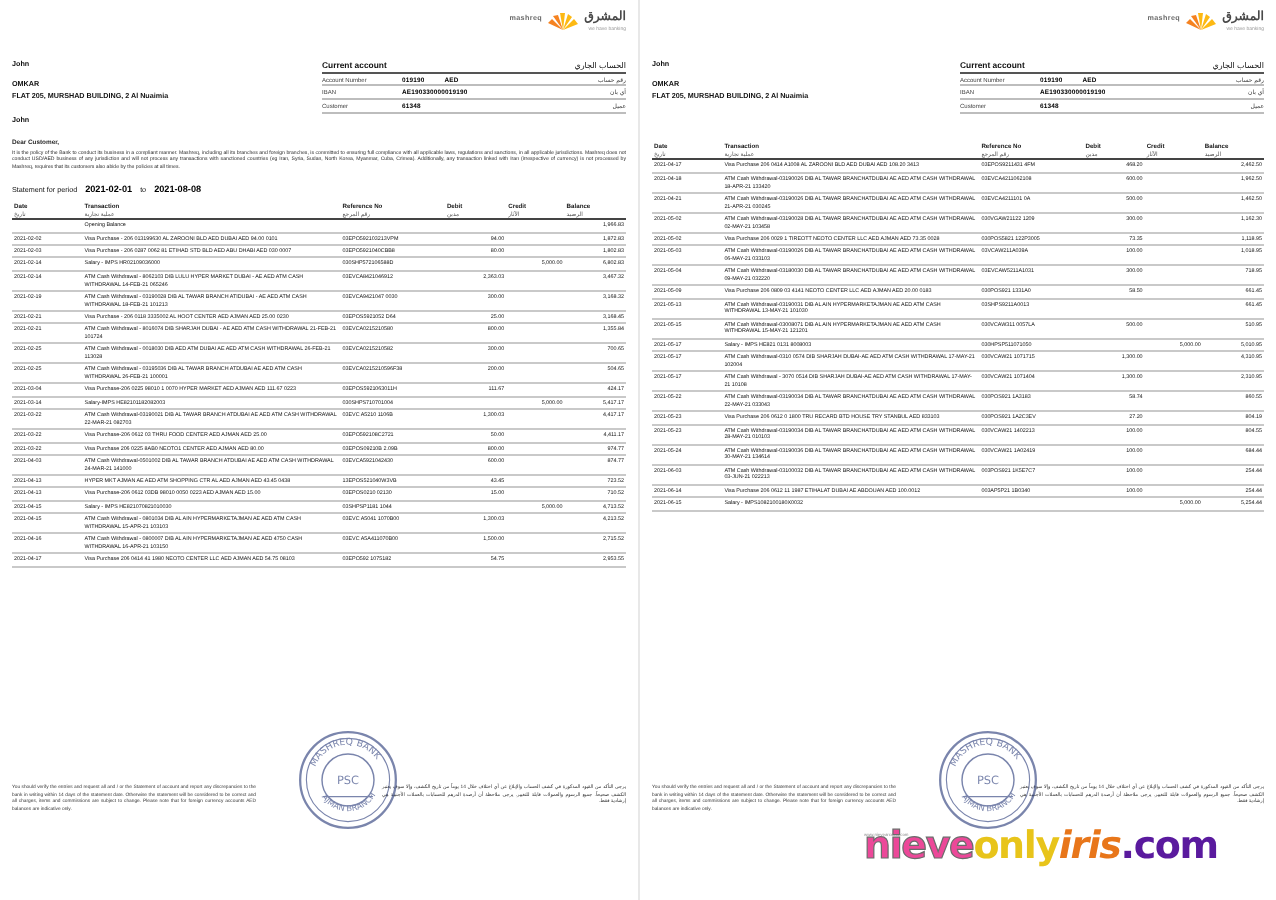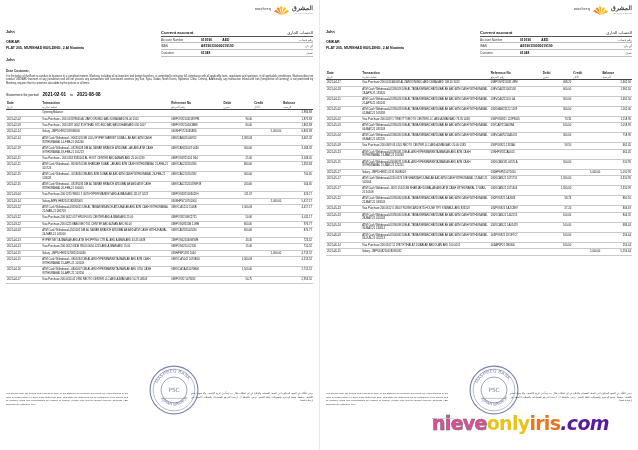--- a/index.html
+++ b/index.html
@@ -107,22 +107,22 @@
 
   
   .watermark {
     position: absolute; left: 432px; top: 414px;
     font-size: 19px; font-weight: bold; letter-spacing: -.7px;
     font-family: "DejaVu Sans", sans-serif;
     white-space: nowrap; line-height: 1;
   }
   .watermark .w1 { color: #ec4899; -webkit-text-stroke: .6px #6b6b6b; }
   .watermark .w2 { color: #e8c41a; }
-  .watermark .w3 { color: #e8761a; }
-  .watermark .w4 { color: #5a1a9e; font-style: italic; }
+  .watermark .w3 { color: #e8761a; font-style: italic; }
+  .watermark .w4 { color: #5a1a9e; }
   .wm-tiny {
     position: absolute; left: 432px; top: 417px;
     font-size: 2.2px; color: #8a8a8a;
   }
 </style>
 </head>
 <body>
 
 <div class="spread">
 

